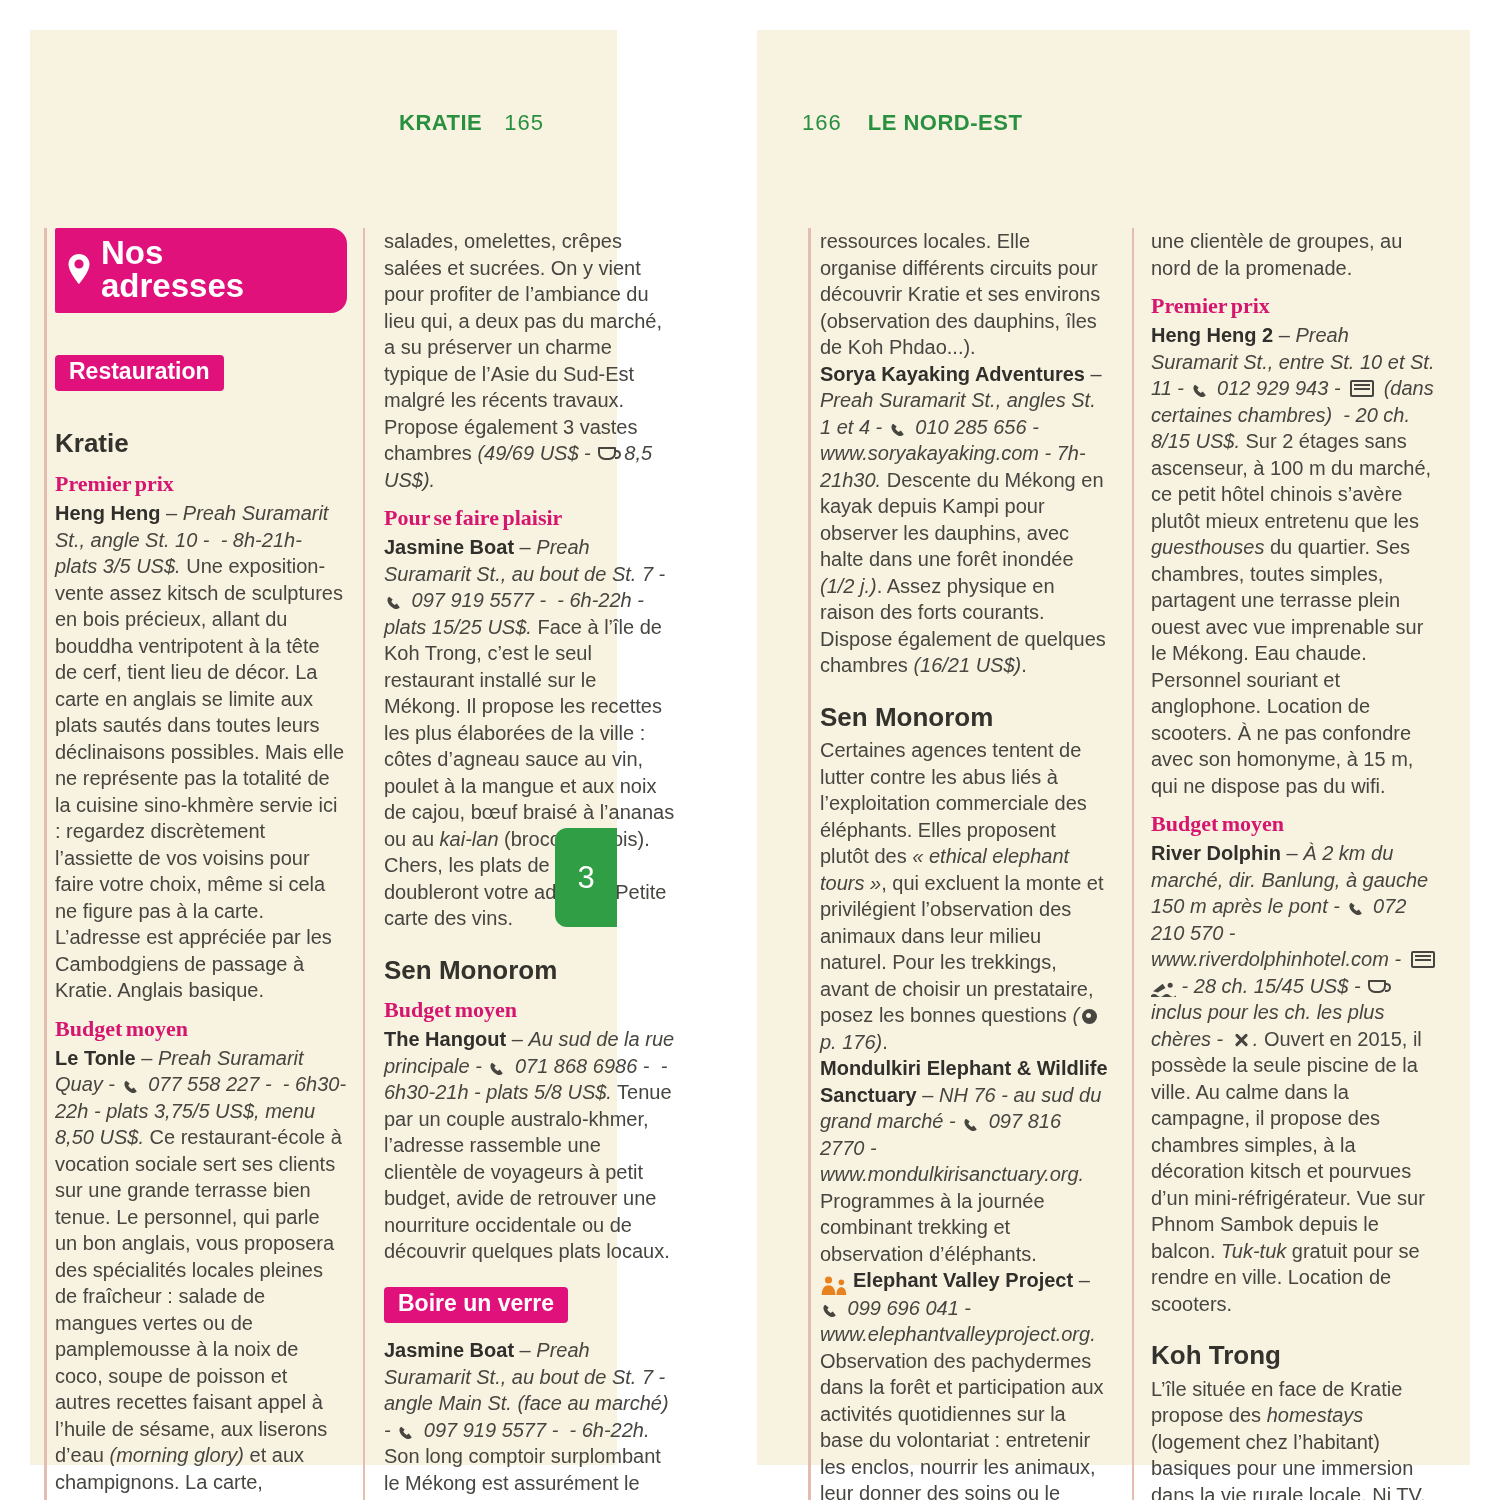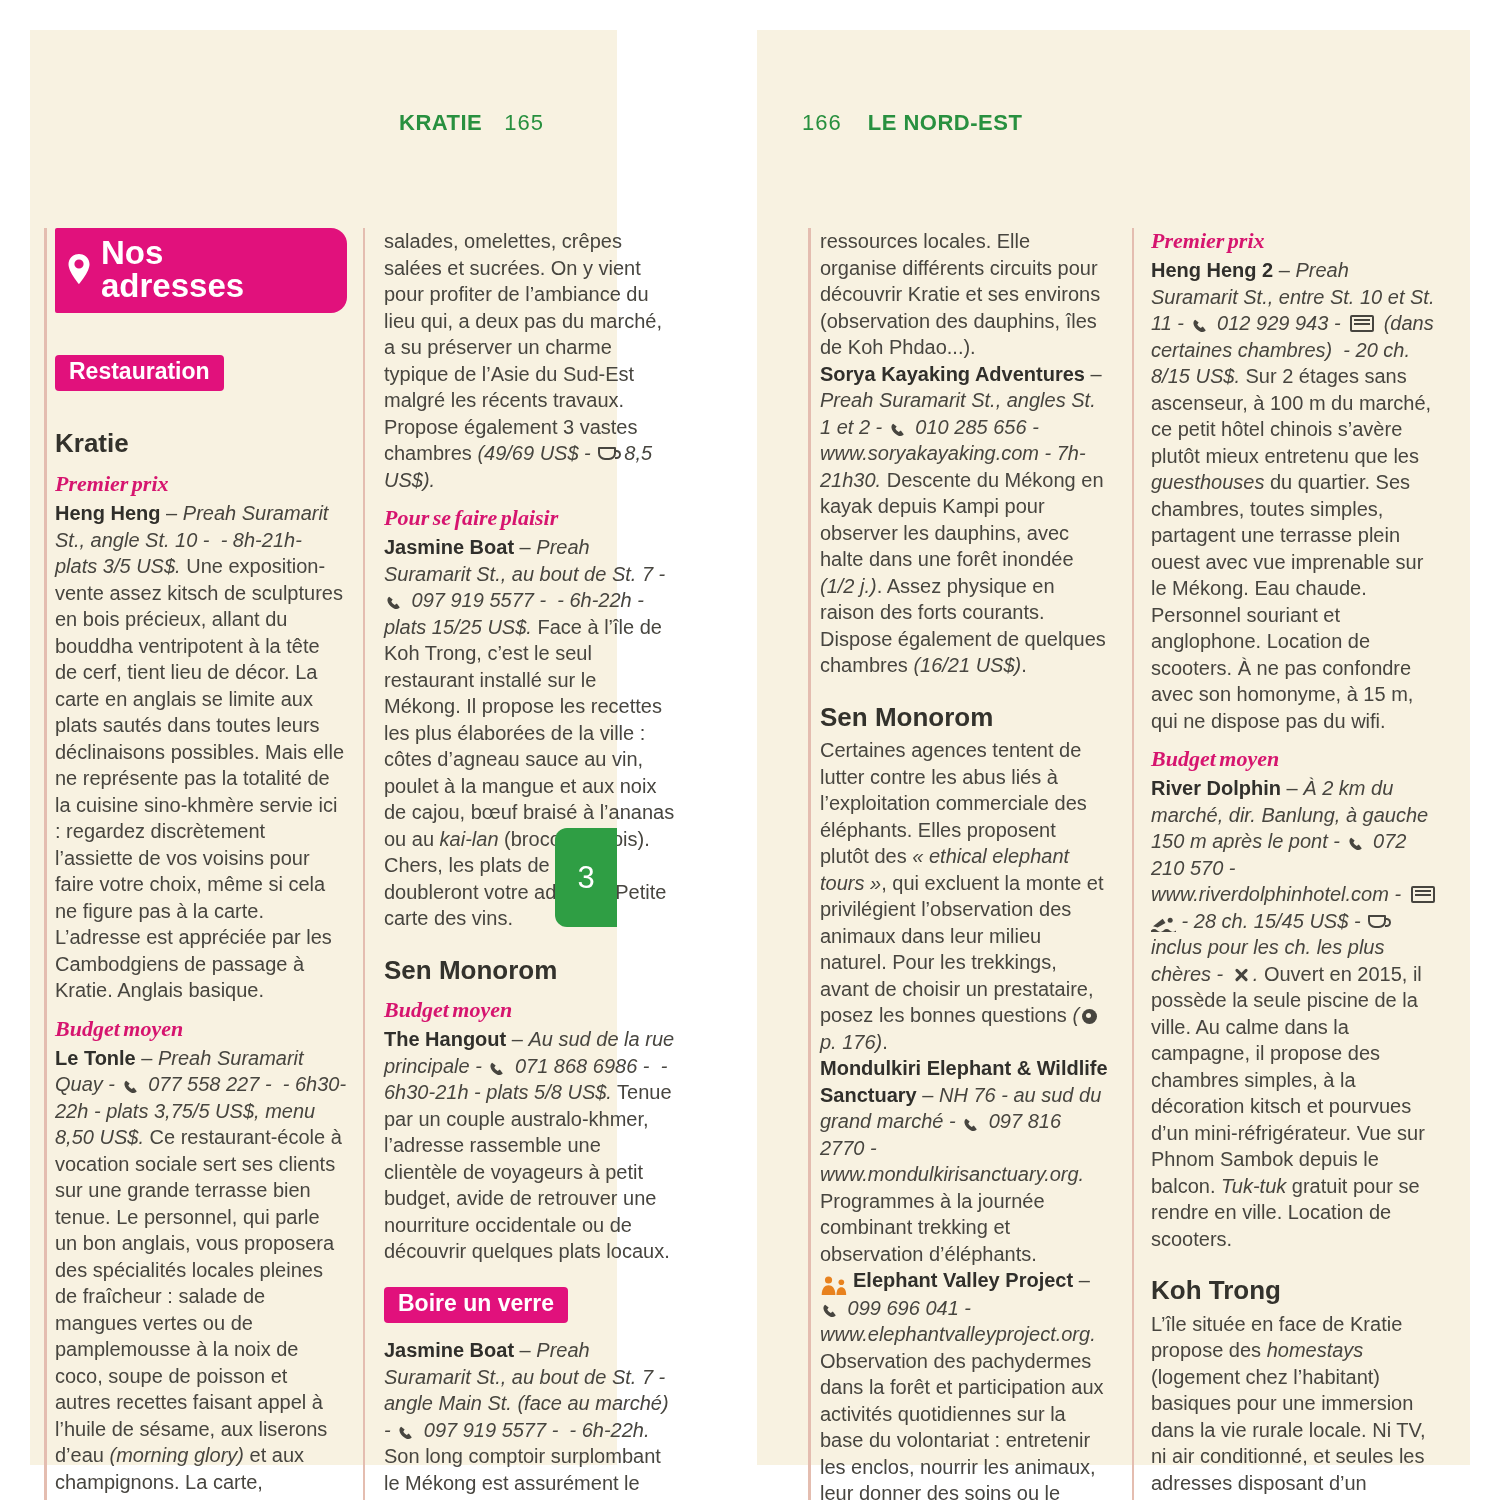--- a/index.html
+++ b/index.html
@@ -32,21 +32,21 @@
 
   .col > :first-child{margin-top:0;}
 
   .badge-section{display:inline-flex;align-items:center;background:#e1117c;color:#fff;
     font-weight:bold;font-size:33px;padding:8px 32px 11px 12px;border-radius:2px 16px 16px 2px;
     margin:0 0 20px;line-height:1;}
   .badge-section .pin{margin-right:10px;}
   .badge-cat{display:inline-block;background:#e1117c;color:#fff;font-weight:bold;font-size:23px;
     padding:4px 14px 7px;border-radius:4px;margin:22px 0 14px;line-height:1.1;}
   h3{font-size:26px;font-weight:bold;color:#33322c;margin:24px 0 5px;line-height:1.15;}
-  .price{font-family:"Liberation Serif","DejaVu Serif",serif;font-style:italic;font-weight:bold;
+  .price{font-family:"Liberation Serif","DejaVu Serif",serif;font-weight:bold;
     font-size:22px;color:#d6156f;margin:12px 0 3px;word-spacing:-2px;}
   p.entry{font-size:20px;line-height:26.5px;color:#47453f;margin:0;}
   p.entry .ename{font-weight:bold;color:#302f2b;text-align:center;}
   p.entry .addr{font-style:italic;}
 
   .tab{position:absolute;right:0;top:798px;width:62px;height:99px;background:#2f9e44;color:#fff;
     border-radius:12px 0 0 12px;display:flex;align-items:center;justify-content:center;font-size:31px;}
 
   
   .ic{display:inline-block;vertical-align:-2px;line-height:0;}
@@ -108,41 +108,42 @@
   </section>
 
   <section class="page page-right">
     <header class="page-header ph-right">
       <span class="ph-num">166</span><span class="ph-title">LE NORD-EST</span>
     </header>
     <div class="cols">
       <div class="rule rule-thick"></div>
       <div class="col">
           <p class="entry"><span>ressources locales. Elle organise différents circuits pour découvrir Kratie et ses environs (observation des dauphins, îles de Koh Phdao...).</span></p>
-          <p class="entry"><span class="ename">Sorya Kayaking Adventures</span><span> – </span><span class="addr">Preah Suramarit St., angles St. 1 et 2 - </span><span class="ic ic-phone"><svg width="17" height="17" viewBox="0 0 20 20">
+          <p class="entry"><span class="ename">Sorya Kayaking Adventures</span><span> – </span><span class="addr">Preah Suramarit St., angles St. 1 et 4 - </span><span class="ic ic-phone"><svg width="17" height="17" viewBox="0 0 20 20">
                 <path fill="#47453f" d="M4.2 2.6C1.9 4.9 2.6 9 6.4 12.9c3.9 3.9 8 4.6 10.3 2.3l.6-.7-3.4-4.4-2.5 1.6c-1.5-.6-3.4-2.5-4-4L9 5.2 4.9 2z"></path>
               </svg></span><span class="addr"> 010 285 656 - www.soryakayaking.com - 7h-21h30.</span><span> Descente du Mékong en kayak depuis Kampi pour observer les dauphins, avec halte dans une forêt inondée </span><span class="addr">(1/2 j.)</span><span>. Assez physique en raison des forts courants. Dispose également de quelques chambres </span><span class="addr">(16/21 US$)</span><span>.</span></p>
           <h3>Sen Monorom</h3>
           <p class="entry"><span>Certaines agences tentent de lutter contre les abus liés à l’exploitation commerciale des éléphants. Elles proposent plutôt des </span><span class="addr">« ethical elephant tours »</span><span>, qui excluent la monte et privilégient l’observation des animaux dans leur milieu naturel. Pour les trekkings, avant de choisir un prestataire, posez les bonnes questions </span><span class="addr">(</span><span class="ic ic-see"></span><span class="addr">p. 176)</span><span>.</span></p>
           <p class="entry"><span class="ename">Mondulkiri Elephant &amp; Wildlife Sanctuary</span><span> – </span><span class="addr">NH 76 - au sud du grand marché - </span><span class="ic ic-phone"><svg width="17" height="17" viewBox="0 0 20 20">
                 <path fill="#47453f" d="M4.2 2.6C1.9 4.9 2.6 9 6.4 12.9c3.9 3.9 8 4.6 10.3 2.3l.6-.7-3.4-4.4-2.5 1.6c-1.5-.6-3.4-2.5-4-4L9 5.2 4.9 2z"></path>
               </svg></span><span class="addr"> 097 816 2770 - www.mondulkirisanctuary.org.</span><span> Programmes à la journée combinant trekking et observation d’éléphants.</span></p>
           <p class="entry"><span class="ic ic-people"><svg width="29" height="19" viewBox="0 0 34 22">
                 <g fill="#e8821e">
                   <circle cx="10" cy="4.6" r="4.2"></circle>
                   <path d="M2 22c0-8 3.8-11.4 8-11.4S18 14 18 22z"></path>
                   <circle cx="25" cy="7.2" r="3.3"></circle>
                   <path d="M19.3 22c0-6.3 2.6-8.9 5.7-8.9s5.7 2.6 5.7 8.9z"></path>
                 </g>
               </svg></span><span class="ename">Elephant Valley Project</span><span> – </span><span class="ic ic-phone"><svg width="17" height="17" viewBox="0 0 20 20">
                 <path fill="#47453f" d="M4.2 2.6C1.9 4.9 2.6 9 6.4 12.9c3.9 3.9 8 4.6 10.3 2.3l.6-.7-3.4-4.4-2.5 1.6c-1.5-.6-3.4-2.5-4-4L9 5.2 4.9 2z"></path>
               </svg></span><span class="addr"> 099 696 041 - www.elephantvalleyproject.org.</span><span> Observation des pachydermes dans la forêt et participation aux activités quotidiennes sur la base du volontariat : entretenir les enclos, nourrir les animaux, leur donner des soins ou le bain, etc.</span></p>
         </div>
       <div class="rule rule-thin"></div>
       <div class="col">
+          <p class="entry"><span>une clientèle de groupes, au nord de la promenade.</span></p>
           <div class="price">Premier prix</div>
           <p class="entry"><span class="ename">Heng Heng 2</span><span> – </span><span class="addr">Preah Suramarit St., entre St. 10 et St. 11 - </span><span class="ic ic-phone"><svg width="17" height="17" viewBox="0 0 20 20">
                 <path fill="#47453f" d="M4.2 2.6C1.9 4.9 2.6 9 6.4 12.9c3.9 3.9 8 4.6 10.3 2.3l.6-.7-3.4-4.4-2.5 1.6c-1.5-.6-3.4-2.5-4-4L9 5.2 4.9 2z"></path>
               </svg></span><span class="addr"> 012 929 943 - </span><span class="ic ic-aircon"></span><span class="addr"> (dans certaines chambres) </span><span class="ic ic-no-card"></span><span class="addr"> - 20 ch. 8/15 US$.</span><span> Sur 2 étages sans ascenseur, à 100 m du marché, ce petit hôtel chinois s’avère plutôt mieux entretenu que les </span><span class="addr">guesthouses</span><span> du quartier. Ses chambres, toutes simples, partagent une terrasse plein ouest avec vue imprenable sur le Mékong. Eau chaude. Personnel souriant et anglophone. Location de scooters. À ne pas confondre avec son homonyme, à 15 m, qui ne dispose pas du wifi.</span></p>
           <div class="price">Budget moyen</div>
           <p class="entry"><span class="ename">River Dolphin</span><span> – </span><span class="addr">À 2 km du marché, dir. Banlung, à gauche 150 m après le pont - </span><span class="ic ic-phone"><svg width="17" height="17" viewBox="0 0 20 20">
                 <path fill="#47453f" d="M4.2 2.6C1.9 4.9 2.6 9 6.4 12.9c3.9 3.9 8 4.6 10.3 2.3l.6-.7-3.4-4.4-2.5 1.6c-1.5-.6-3.4-2.5-4-4L9 5.2 4.9 2z"></path>
               </svg></span><span class="addr"> 072 210 570 - www.riverdolphinhotel.com - </span><span class="ic ic-aircon"></span><span class="ic ic-pool"><svg width="25" height="15" viewBox="0 0 30 18">
                 <g fill="#47453f">
                   <circle cx="23" cy="4" r="3"></circle>

